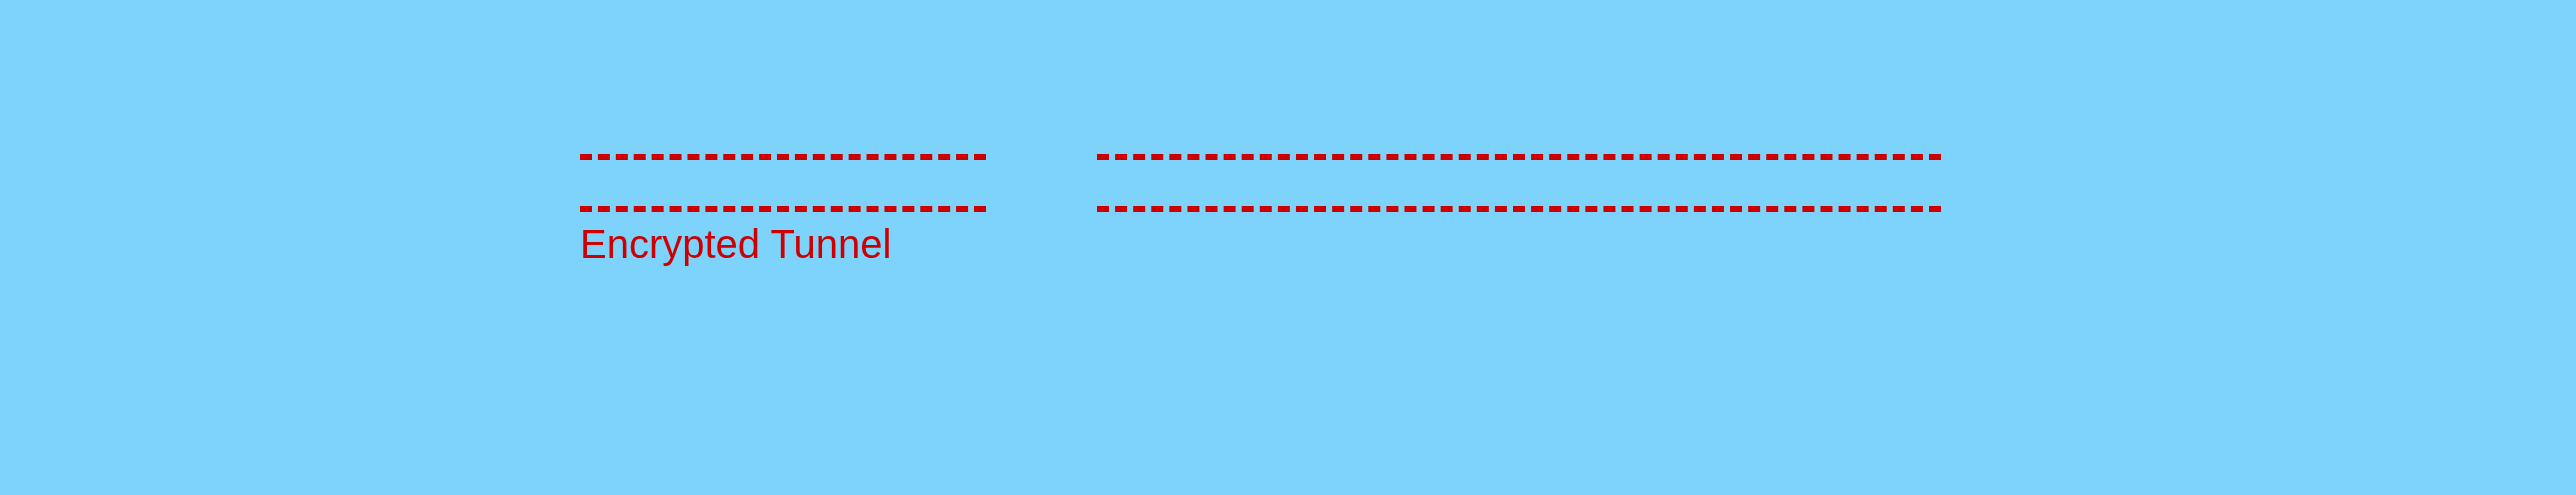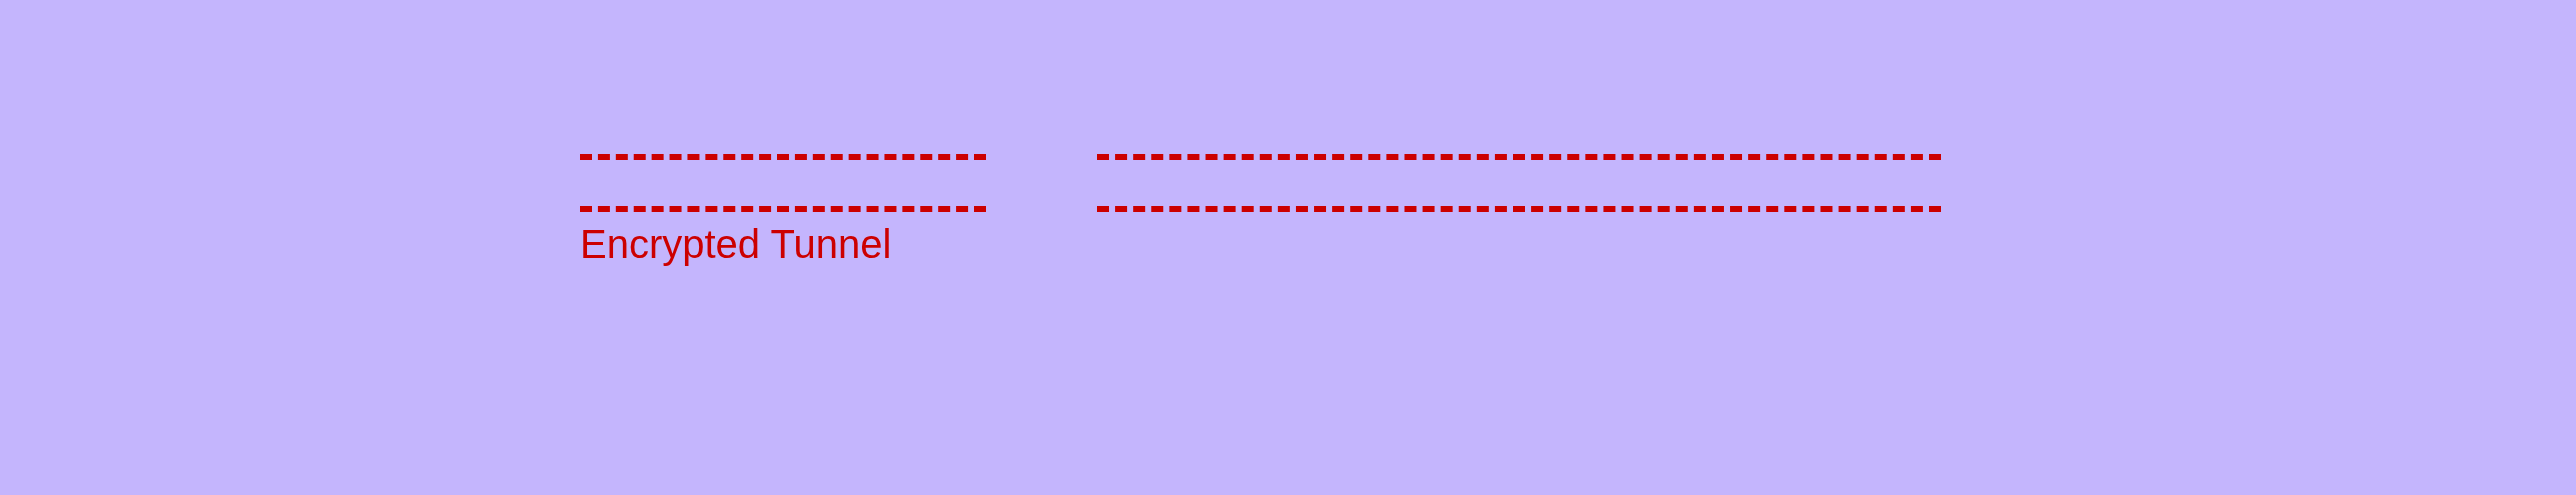--- a/index.html
+++ b/index.html
@@ -12,21 +12,21 @@
       background-color: #000000;
       width: 2576px;
       height: 495px;
       overflow: hidden;
       position: relative;
     }
 
     .canvas {
       width: 2576px;
       height: 495px;
-      background-color: #c4b5fd;
+      background-color: #7dd3fc;
       position: relative;
     }
 
     .line-row {
       display: flex;
       align-items: center;
       width: 100%;
       height: 38px;
       position: relative;
     }

